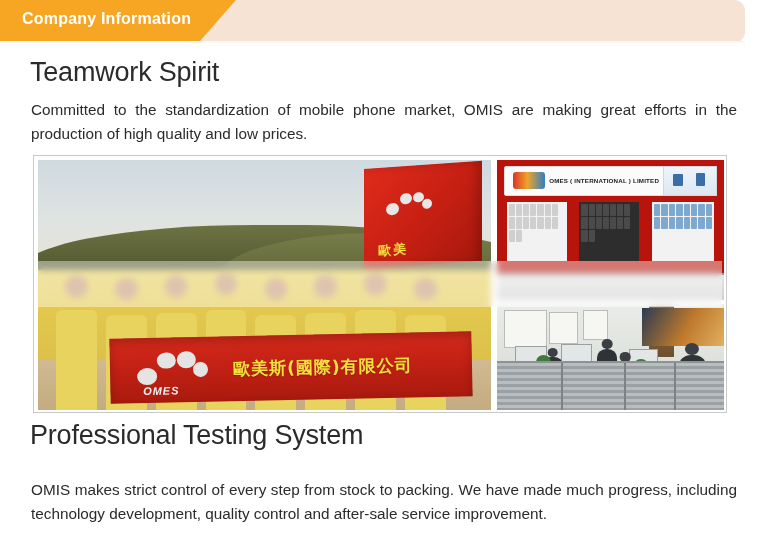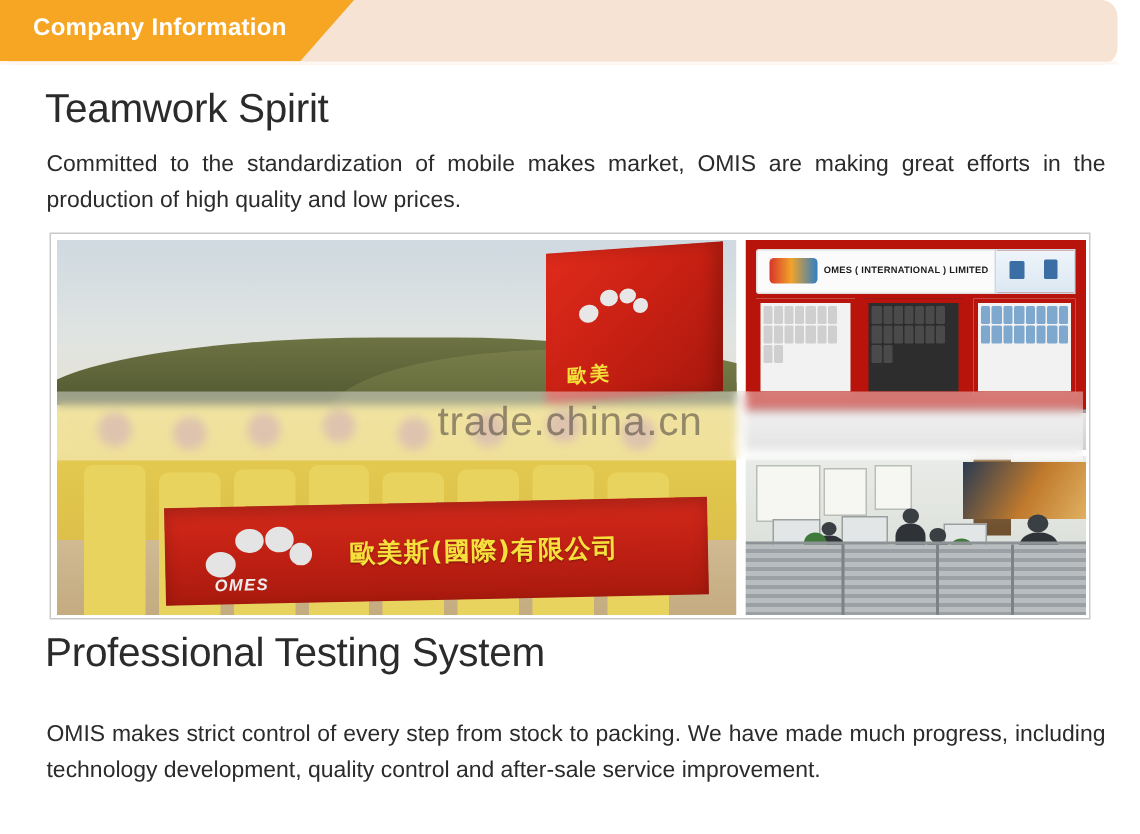--- a/index.html
+++ b/index.html
@@ -184,21 +184,21 @@
 </style>
 </head>
 <body>
 
 <div class="header-band">
   <div class="ribbon"></div>
   <div class="ribbon-label">Company Information</div>
 </div>
 
 <div class="section-title" id="title-teamwork">Teamwork Spirit</div>
-<div class="body-copy" id="copy-teamwork">Committed to the standardization of mobile makes market, OMIS are making great efforts in the production of high quality and low prices.</div>
+<div class="body-copy" id="copy-teamwork">Committed to the standardization of mobile phone market, OMIS are making great efforts in the production of high quality and low prices.</div>
 
 <div class="gallery-frame">
   <div class="gallery-inner">
 
     <div class="photo photo-team">
       <div class="sky"></div>
       <div class="hill"></div>
       <div class="hill2"></div>
       <div class="sand"></div>
       <div class="crowd"></div>
@@ -337,18 +337,17 @@
       <div class="plant" style="left:17%;top:48%;width:7%;height:14%;"></div>
       <div class="plant" style="left:60%;top:52%;width:7%;height:14%;"></div>
 
       <div class="cubicle"></div>
       <div class="cub-div" style="left:28%;"></div>
       <div class="cub-div" style="left:56%;"></div>
       <div class="cub-div" style="left:78%;"></div>
     </div>
 
     <div class="watermark-band"></div>
-    <div class="watermark-text">trade.china.cn</div>
   </div>
 </div>
 
 <div class="section-title" id="title-testing">Professional Testing System</div>
 <div class="body-copy" id="copy-testing">OMIS makes strict control of every step from stock to packing. We have made much progress, including technology development, quality control and after-sale service improvement.</div>
 
 </body></html>

